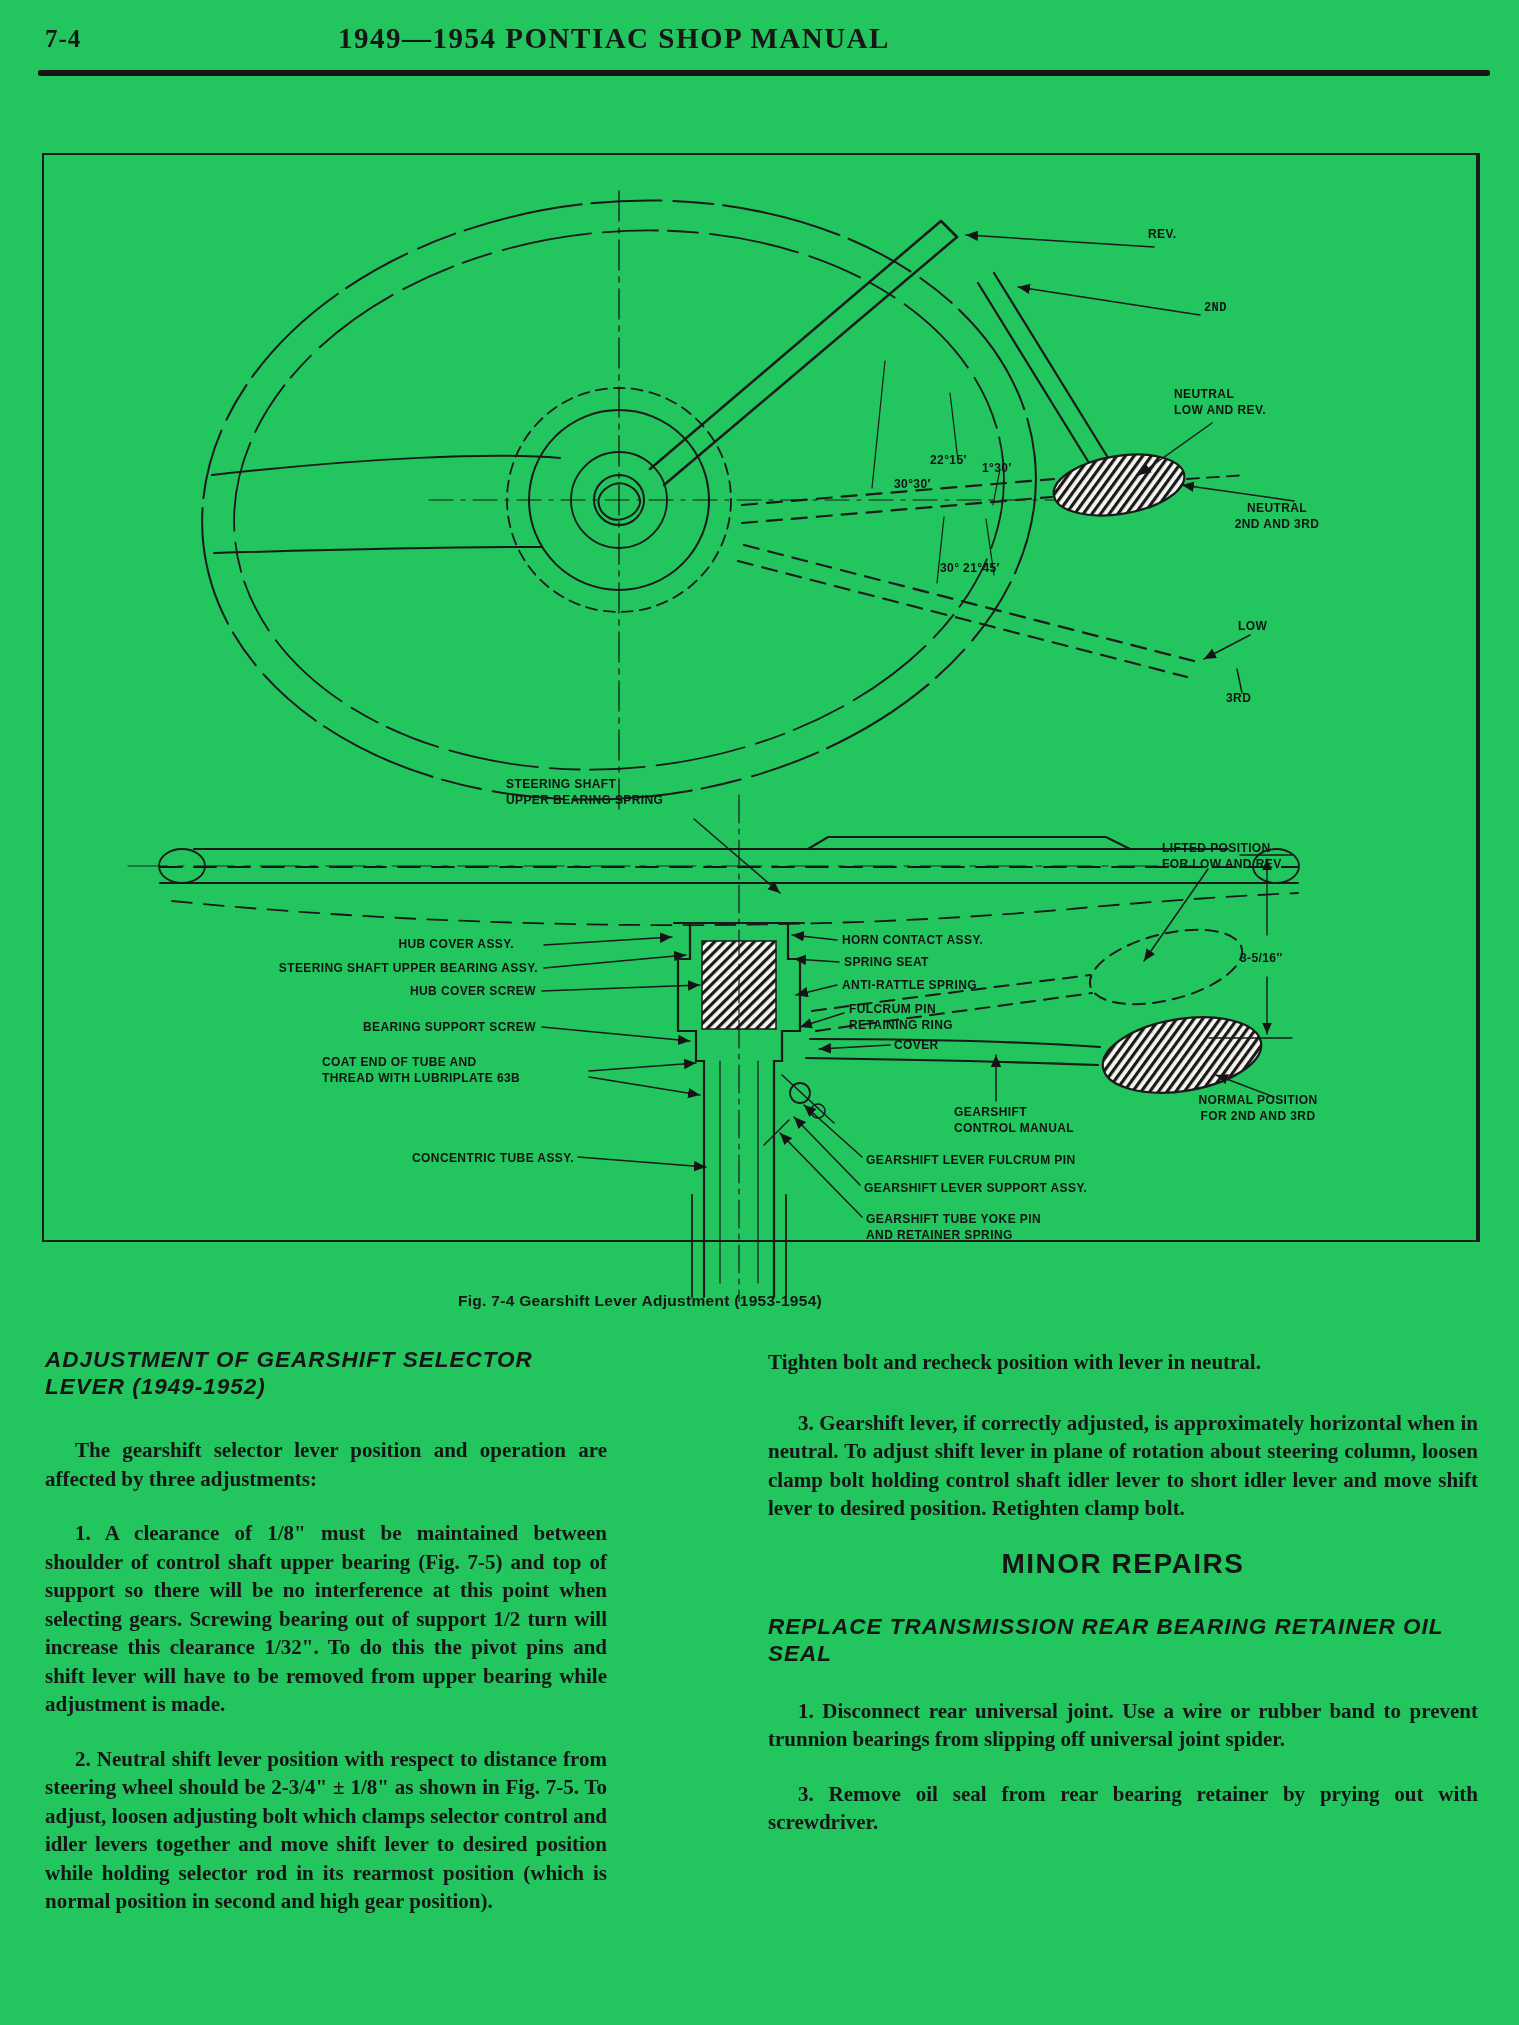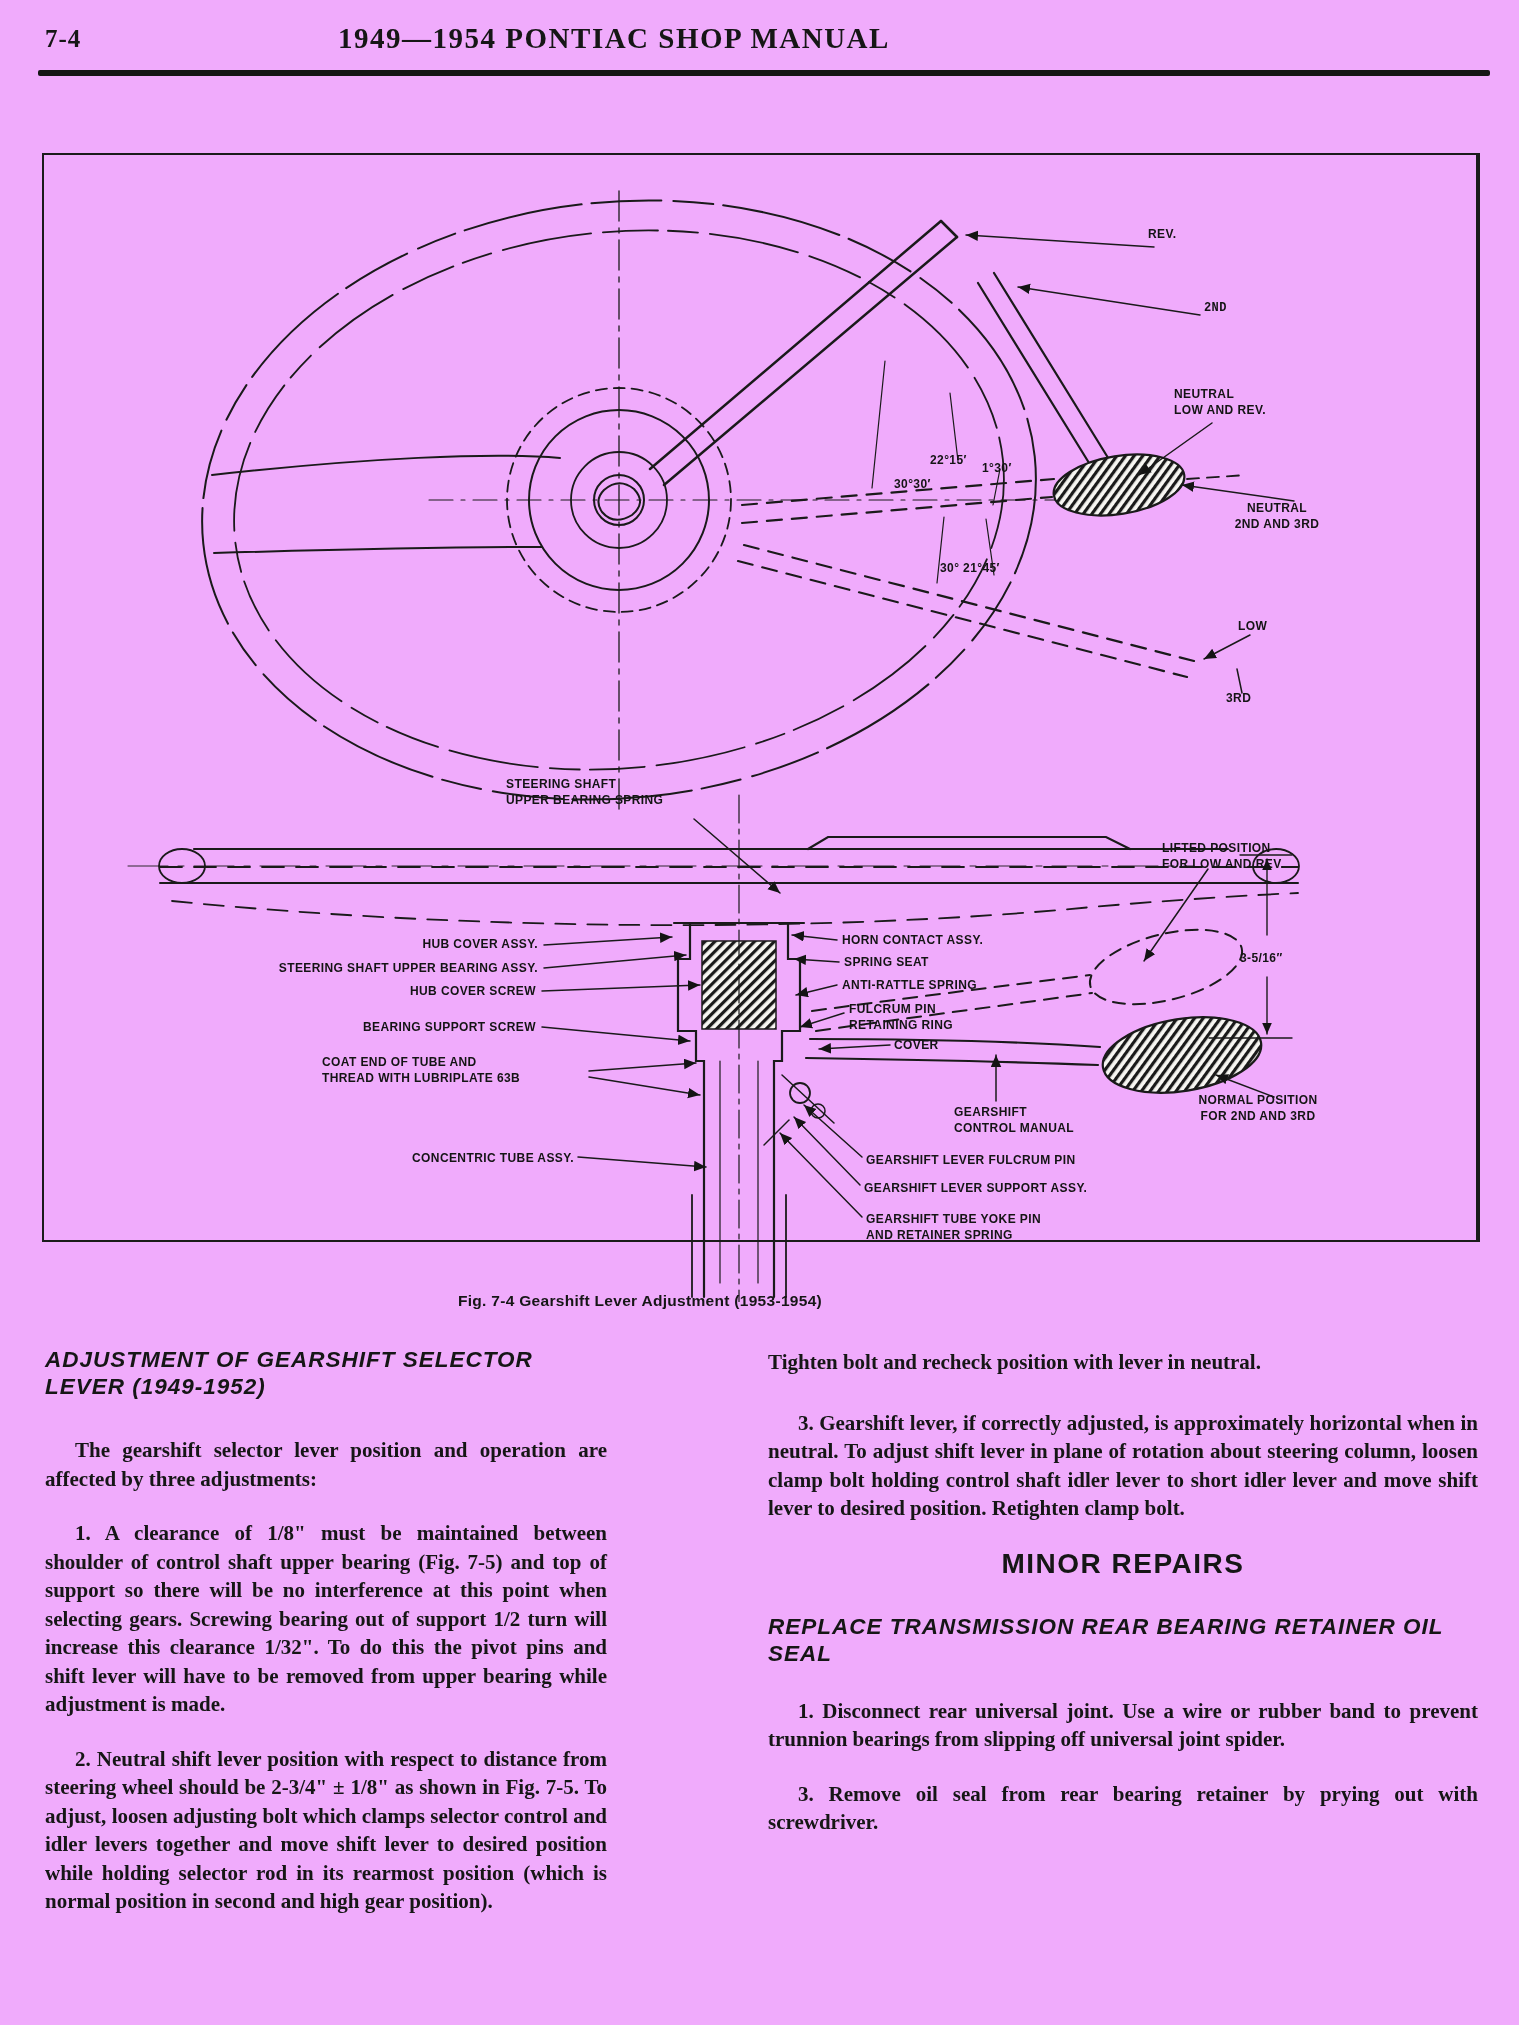--- a/index.html
+++ b/index.html
@@ -1,19 +1,19 @@
 <!DOCTYPE html>
 <html><head>
 <meta charset="utf-8">
 <style>
   html,body{margin:0;padding:0;background:#e8e6e1;}
   .page{
     position:relative;
     width:1519px;height:2025px;
-    background:#f0abfc;
+    background:#22c55e;
     font-family:"Liberation Serif", serif;
     color:#161616;
     overflow:hidden;
   }
   
   .hdr-page-num{
     position:absolute;left:45px;top:26px;
     font:bold 25px/1 "Liberation Serif", serif;letter-spacing:1px;
   }
   .hdr-title{
@@ -208,21 +208,21 @@
         <div class="fig-label center" style="left: 1233px; top: 346px;">NEUTRAL
 2ND AND 3RD</div>
         <div class="fig-label left" style="left: 886px; top: 298px;">22°15′</div>
         <div class="fig-label left" style="left: 938px; top: 306px;">1°30′</div>
         <div class="fig-label left" style="left: 850px; top: 322px;">30°30′</div>
         <div class="fig-label left" style="left: 896px; top: 406px;">30°   21°45′</div>
         <div class="fig-label left" style="left: 1194px; top: 464px;">LOW</div>
         <div class="fig-label left" style="left: 1182px; top: 536px;">3RD</div>
         <div class="fig-label left" style="left: 462px; top: 622px;">STEERING SHAFT
 UPPER BEARING SPRING</div>
-        <div class="fig-label right" style="left: 494px; top: 782px;">HUB COVER ASSY.</div>
+        <div class="fig-label right" style="left: 470px; top: 782px;">HUB COVER ASSY.</div>
         <div class="fig-label right" style="left: 494px; top: 806px;">STEERING SHAFT UPPER BEARING ASSY.</div>
         <div class="fig-label right" style="left: 492px; top: 829px;">HUB COVER SCREW</div>
         <div class="fig-label right" style="left: 492px; top: 865px;">BEARING SUPPORT SCREW</div>
         <div class="fig-label left" style="left: 278px; top: 900px;">COAT END OF TUBE AND
 THREAD WITH LUBRIPLATE 63B</div>
         <div class="fig-label right" style="left: 530px; top: 996px;">CONCENTRIC TUBE ASSY.</div>
         <div class="fig-label left" style="left: 798px; top: 778px;">HORN CONTACT ASSY.</div>
         <div class="fig-label left" style="left: 800px; top: 800px;">SPRING SEAT</div>
         <div class="fig-label left" style="left: 798px; top: 823px;">ANTI-RATTLE SPRING</div>
         <div class="fig-label left" style="left: 805px; top: 847px;">FULCRUM PIN

